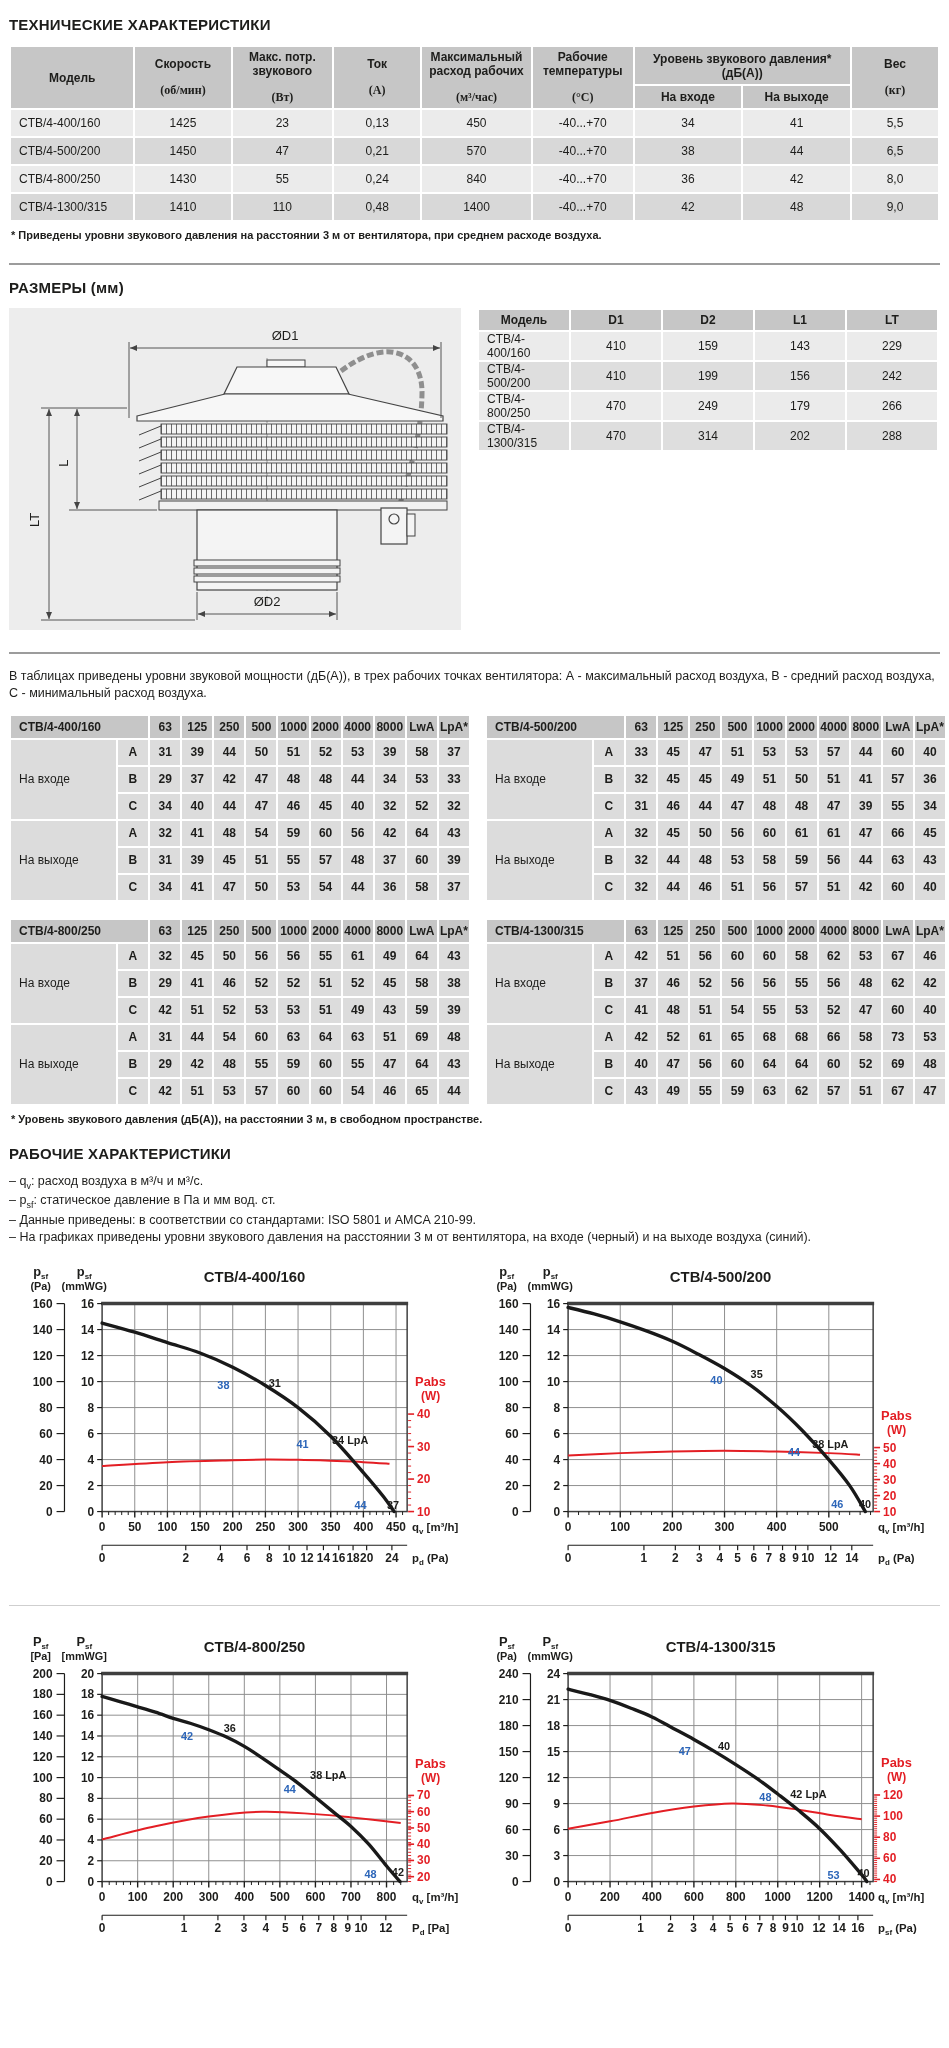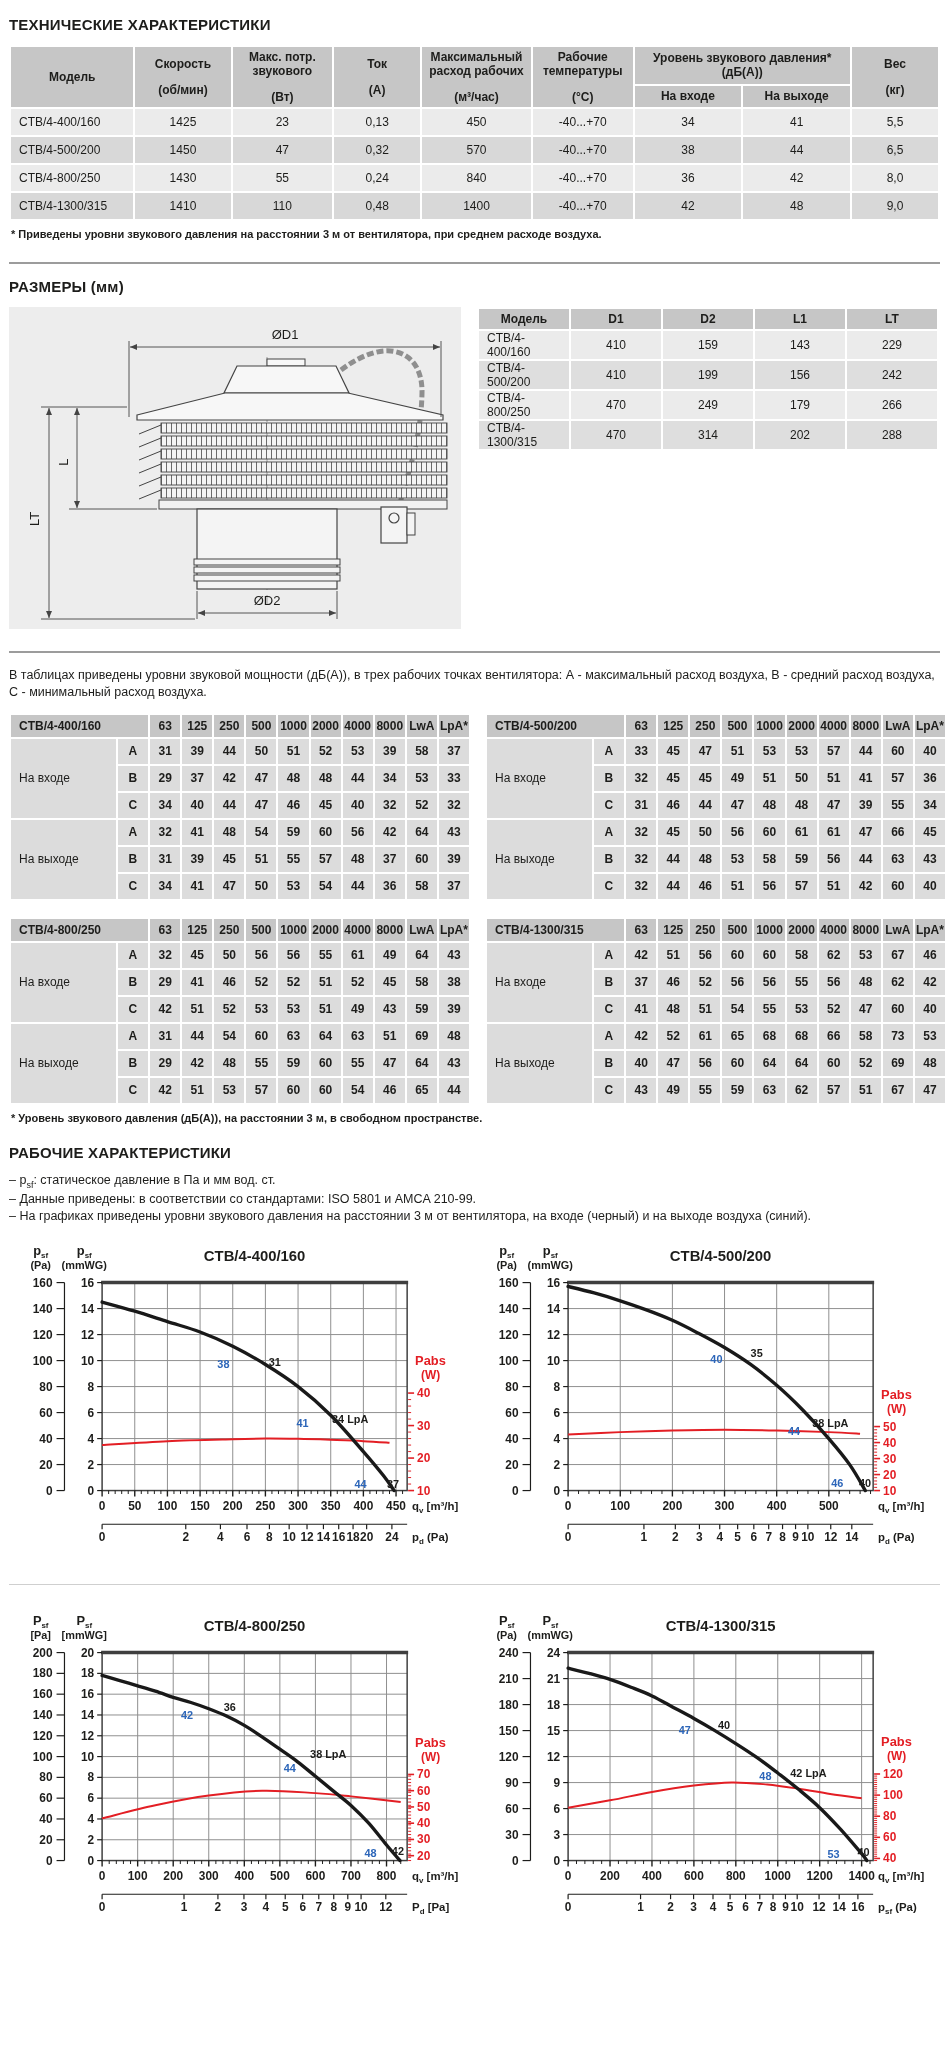--- a/index.html
+++ b/index.html
@@ -6,21 +6,21 @@
   body{width:949px;font-family:"Liberation Sans",sans-serif;color:#1d1d1b;}
   .page{min-height:2048px;padding:6px 9px 18px 9px;box-sizing:border-box;}
   h2.sec{font-size:15px;font-weight:bold;margin:10px 0 12px 0;letter-spacing:.2px;}
   hr.sec{border:none;border-top:2px solid #9c9c9c;margin:22px 0 14px 0;}
   .footnote{font-size:11px;margin:7px 0 2px 2px;font-weight:bold;}
   
   table.gt{border-collapse:separate;border-spacing:2px;table-layout:fixed;}
   table.gt th{background:#c6c6c6;font-weight:bold;font-size:12px;text-align:center;padding:3px 2px;}
   table.gt td{font-size:12px;text-align:center;padding:0 2px;height:26px;}
   table.tech{width:931px;}
-  table.tech thead th .u{margin-top:12px;}
+  table.tech thead th .u{margin-top:12px;font-family:Liberation Serif, serif;}
   table.tech tbody td{background:#ebebeb;}
   table.tech tbody tr:nth-child(even) td{background:#d8d8d8;}
   table.tech td.model{text-align:left;padding-left:8px;}
   table.dim{width:462px;}
   table.dim td{background:#ebebeb;height:23px;}
   table.dim tbody tr:nth-child(even) td{background:#dedede;}
   table.ac{width:462px;}
   table.ac th{padding:4px 1px;}
   table.ac th.model{text-align:left;padding-left:8px;}
   table.ac td{background:#dcdcdc;font-weight:bold;height:25px;}
@@ -94,21 +94,21 @@
           <td class="">450</td>
           <td class="">-40...+70</td>
           <td class="">34</td>
           <td class="">41</td>
           <td class="">5,5</td>
         </tr>
         <tr>
           <td class="model">CTB/4-500/200</td>
           <td class="">1450</td>
           <td class="">47</td>
-          <td class="">0,32</td>
+          <td class="">0,21</td>
           <td class="">570</td>
           <td class="">-40...+70</td>
           <td class="">38</td>
           <td class="">44</td>
           <td class="">6,5</td>
         </tr>
         <tr>
           <td class="model">CTB/4-800/250</td>
           <td class="">1430</td>
           <td class="">55</td>
@@ -704,20 +704,21 @@
             <td>67</td>
             <td>47</td>
           </tr>
         </tbody>
       </table>
     </div>
   <p class="footnote">* Уровень звукового давления (дБ(А)), на расстоянии 3 м, в свободном пространстве.</p>
 
   <h2 class="sec" style="margin-top:20px">РАБОЧИЕ ХАРАКТЕРИСТИКИ</h2>
   <div class="notes" id="notes">
+      <div class="note">– q<sub>v</sub>: расход воздуха в м³/ч и м³/с.</div>
       <div class="note">– p<sub>sf</sub>: статическое давление в Па и мм вод. ст.</div>
       <div class="note">– Данные приведены: в соответствии со стандартами:  ISO 5801 и AMCA 210-99.</div>
       <div class="note">– На графиках приведены уровни звукового давления на расстоянии 3 м от вентилятора, на входе (черный) и на выходе воздуха (синий).</div>
     </div>
 
   <div class="charts-grid" id="charts">
       <div class="chart-wrap">
         <svg viewBox="0 0 470 322">
           <line x1="94" y1="227.75" x2="402" y2="227.75" stroke="#8f8f8f" stroke-width="1"></line>
           <line x1="94" y1="201.5" x2="402" y2="201.5" stroke="#8f8f8f" stroke-width="1"></line>

